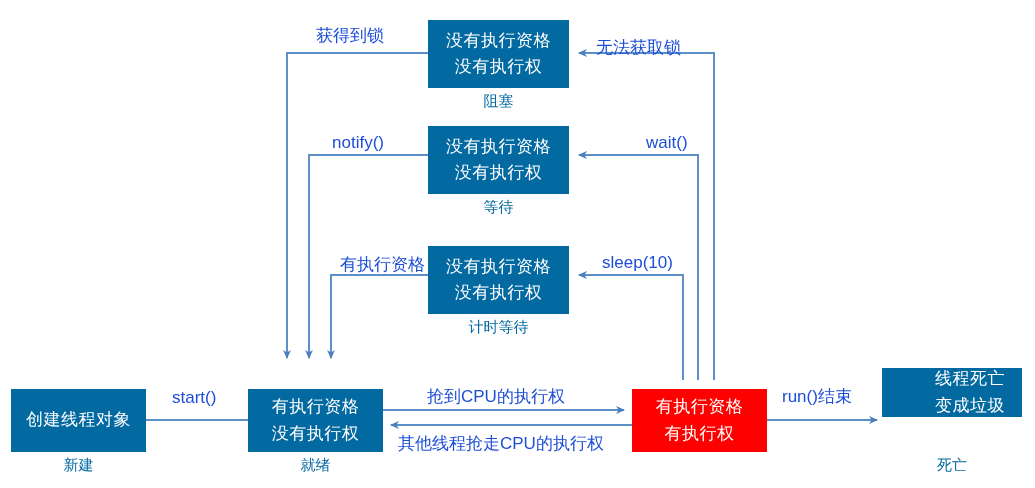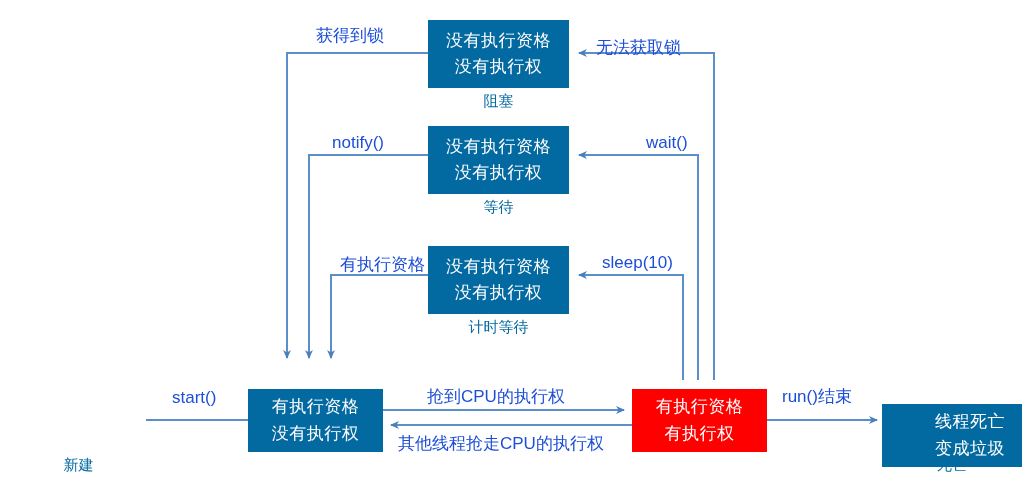--- a/index.html
+++ b/index.html
@@ -69,33 +69,37 @@
   <div class="edge-label" style="left:646px;top:133px;text-align:center;">wait()</div>
 
   <div class="node blue" style="left:428px;top:246px;width:141px;height:68px;">
     <span>没有执行资格</span>
     <span>没有执行权</span>
   </div>
   <div class="caption" style="left:428px;top:318px;width:141px;">计时等待</div>
   <div class="edge-label" style="left:340px;top:253px;">有执行资格</div>
   <div class="edge-label" style="left:602px;top:253px;">sleep(10)</div>
 
+  <div class="node blue" style="left:11px;top:389px;width:135px;height:63px;">
+    <span>创建线程对象</span>
+  </div>
   <div class="caption" style="left:11px;top:456px;width:135px;font-family:Liberation Serif, serif;">新建</div>
 
   <div class="node blue" style="left:248px;top:389px;width:135px;height:63px;">
     <span>有执行资格</span>
     <span>没有执行权</span>
   </div>
+  <div class="caption" style="left:248px;top:456px;width:135px;">就绪</div>
 
   <div class="node red" style="left:632px;top:389px;width:135px;height:63px;">
     <span>有执行资格</span>
     <span>有执行权</span>
   </div>
 
-  <div class="node blue" style="left:882px;top:404px;width:140px;height:63px;padding-left:36px;">
+  <div class="node blue" style="left:882px;top:368px;width:140px;height:49px;padding-left:36px;">
     <span>线程死亡</span>
     <span>变成垃圾</span>
   </div>
   <div class="caption" style="left:882px;top:456px;width:140px;">死亡</div>
 
   <div class="edge-label" style="left:172px;top:388px;">start()</div>
   <div class="edge-label" style="left:427px;top:385px;">抢到CPU的执行权</div>
   <div class="edge-label" style="left:398px;top:432px;">其他线程抢走CPU的执行权</div>
   <div class="edge-label" style="left:782px;top:385px;">run()结束</div>
 

